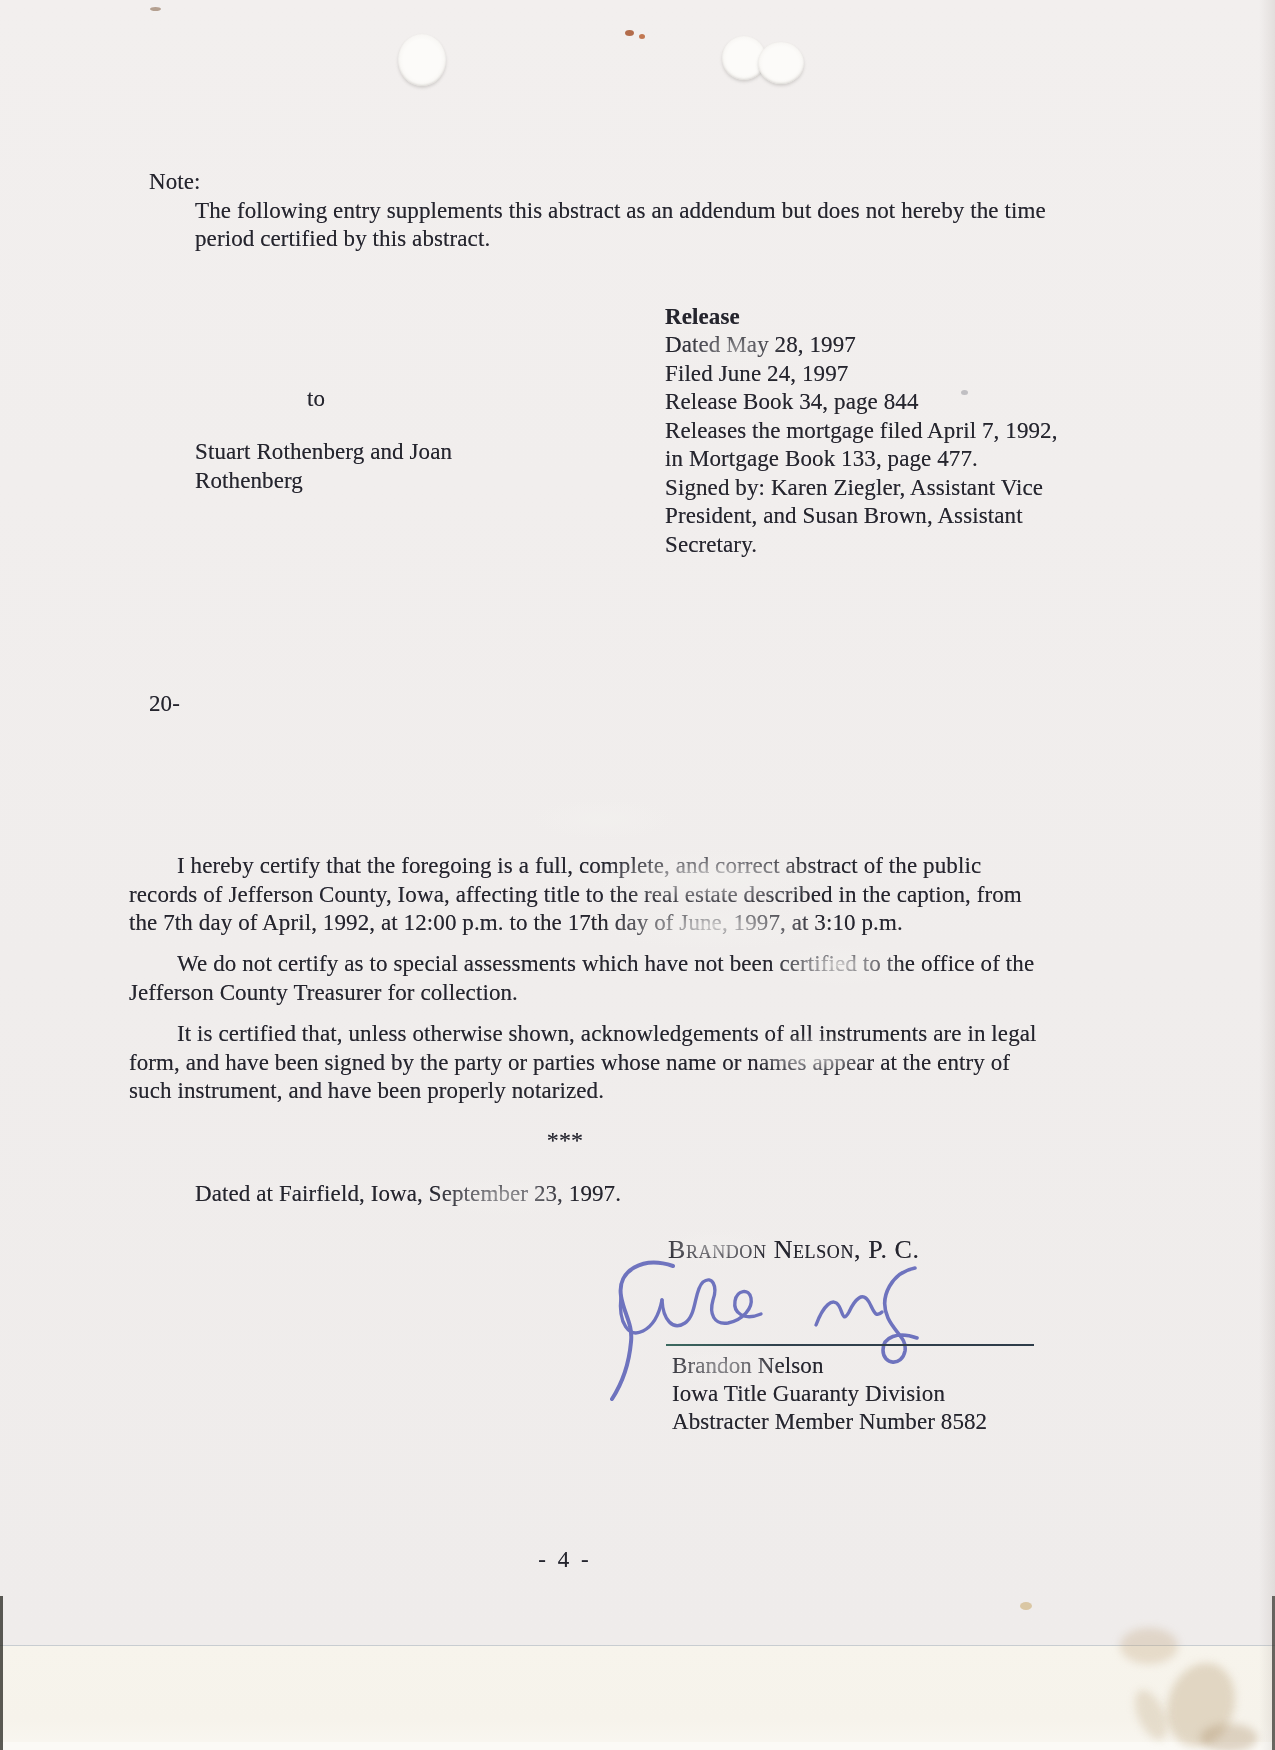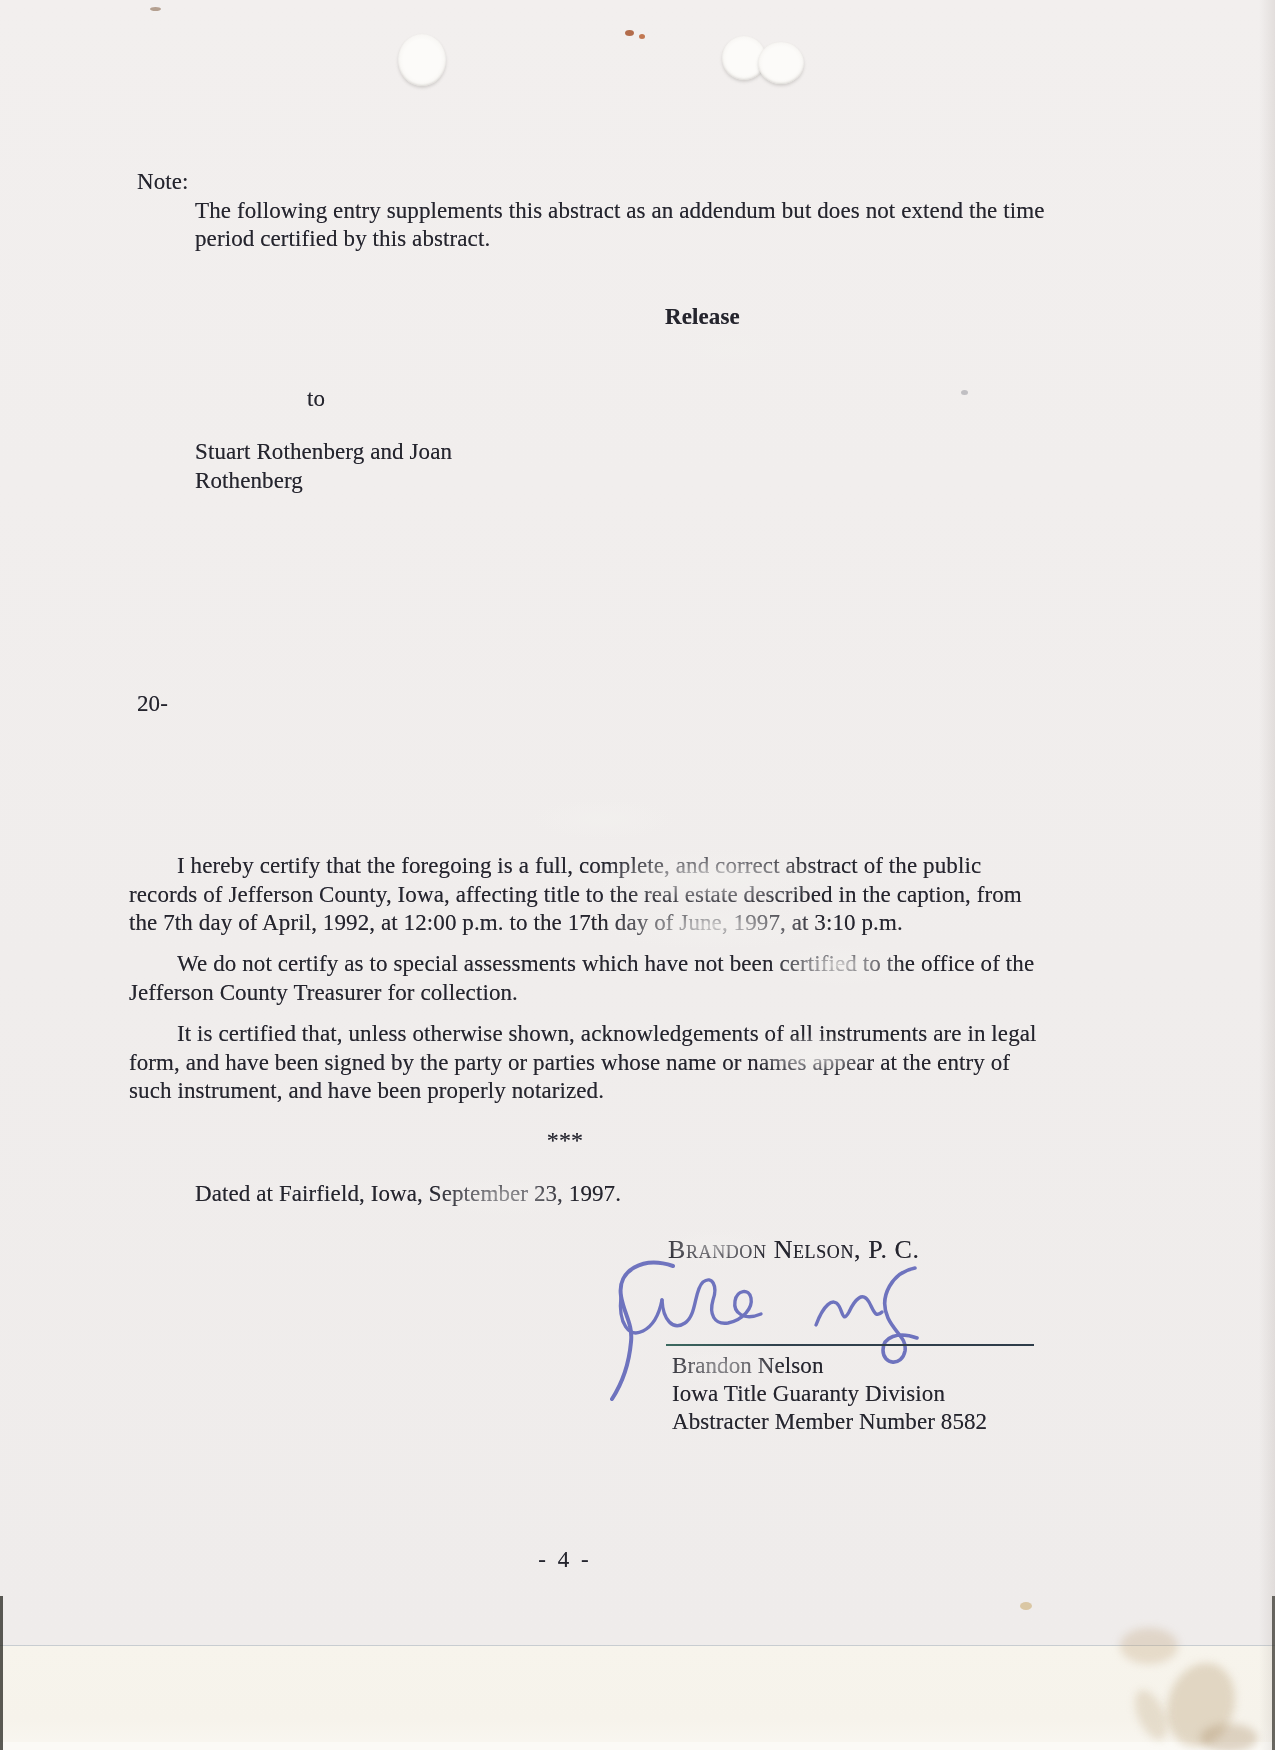--- a/index.html
+++ b/index.html
@@ -14,21 +14,21 @@
   }
   .txt{
     position:absolute;
     font-size:23px;
     line-height:28.5px;
     letter-spacing:0.1px;
     text-shadow:0 0 0.5px rgba(45,45,70,0.55);
     white-space:pre-line;
   }
   .hang{padding-left:58px;}
-  .hang .num{position:absolute;left:0;top:0;}
+  .hang .num{position:absolute;left:12px;top:0;}
   .indent{text-indent:48px;}
   .bold{font-weight:bold;}
   .firm{
     font-variant:small-caps;
     font-size:26px;
     letter-spacing:0.6px;
   }
   .sig-line{
     position:absolute;left:666px;top:1344px;width:368px;height:2px;
     background:linear-gradient(to right,#3c6a60,#30414d 30%,#2e3c49);
@@ -66,28 +66,36 @@
   <div class="punch" style="left:722px;top:36px;width:44px;height:44px;"></div>
   <div class="punch" style="left:758px;top:42px;width:46px;height:42px;"></div>
 
   <div class="speck" style="left:625px;top:30px;width:9px;height:6px;background:#a34b22;opacity:.8;"></div>
   <div class="speck" style="left:639px;top:34px;width:6px;height:5px;background:#b55a2a;opacity:.8;"></div>
   <div class="speck" style="left:150px;top:7px;width:11px;height:4px;background:#8a6a52;opacity:.6;"></div>
   <div class="speck" style="left:961px;top:390px;width:7px;height:5px;background:#8f8f98;opacity:.5;"></div>
   <div class="speck" style="left:1020px;top:1602px;width:12px;height:8px;background:#c6a25e;opacity:.5;"></div>
 
   <div class="txt hang" style="left:137px;top:168px;width:900px;">
-    <span class="num">Note:</span><span>The following entry supplements this abstract as an addendum but does not extend the time
+    <span class="num">Note:</span><span>The following entry supplements this abstract as an addendum but does not hereby the time
 period certified by this abstract.</span>
   </div>
 
   <div class="txt" style="left:307px;top:385px;">to</div>
   <div class="txt" style="left:195px;top:438px;width:420px;">Stuart Rothenberg and Joan
 Rothenberg</div>
   <div class="txt bold" style="left:665px;top:303px;">Release</div>
+  <div class="txt" style="left:665px;top:331px;width:420px;">Dated May 28, 1997
+Filed June 24, 1997
+Release Book 34, page 844
+Releases the mortgage filed April 7, 1992,
+in Mortgage Book 133, page 477.
+Signed by: Karen Ziegler, Assistant Vice
+President, and Susan Brown, Assistant
+Secretary.</div>
 
   <div class="txt hang" style="left:137px;top:690px;width:880px;">
     <span class="num">20-</span>
   </div>
 
   <div class="txt indent" style="left:129px;top:852px;width:1010px;">I hereby certify that the foregoing is a full, complete, and correct abstract of the public
 records of Jefferson County, Iowa, affecting title to the real estate described in the caption, from
 the 7th day of April, 1992, at 12:00 p.m. to the 17th day of June, 1997, at 3:10 p.m.</div>
   <div class="txt indent" style="left:129px;top:950px;width:1010px;">We do not certify as to special assessments which have not been certified to the office of the
 Jefferson County Treasurer for collection.</div>

